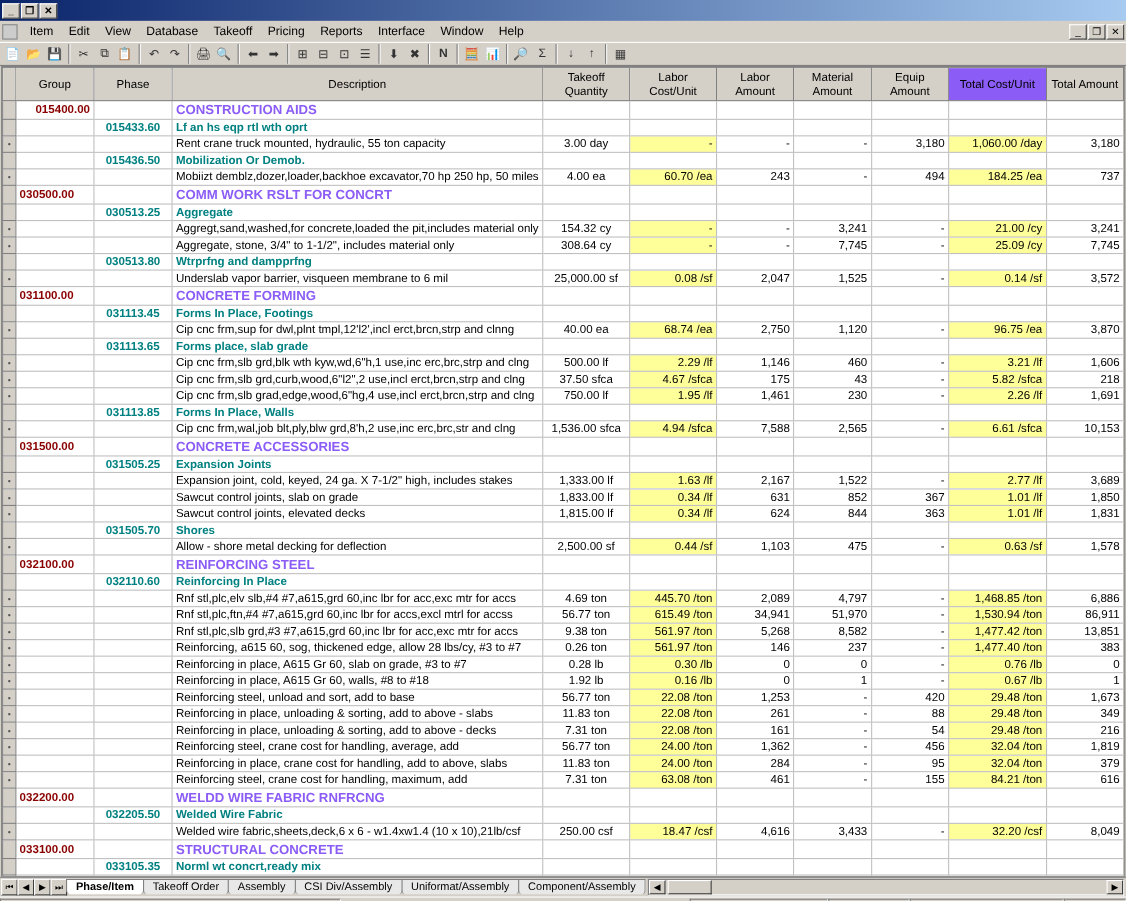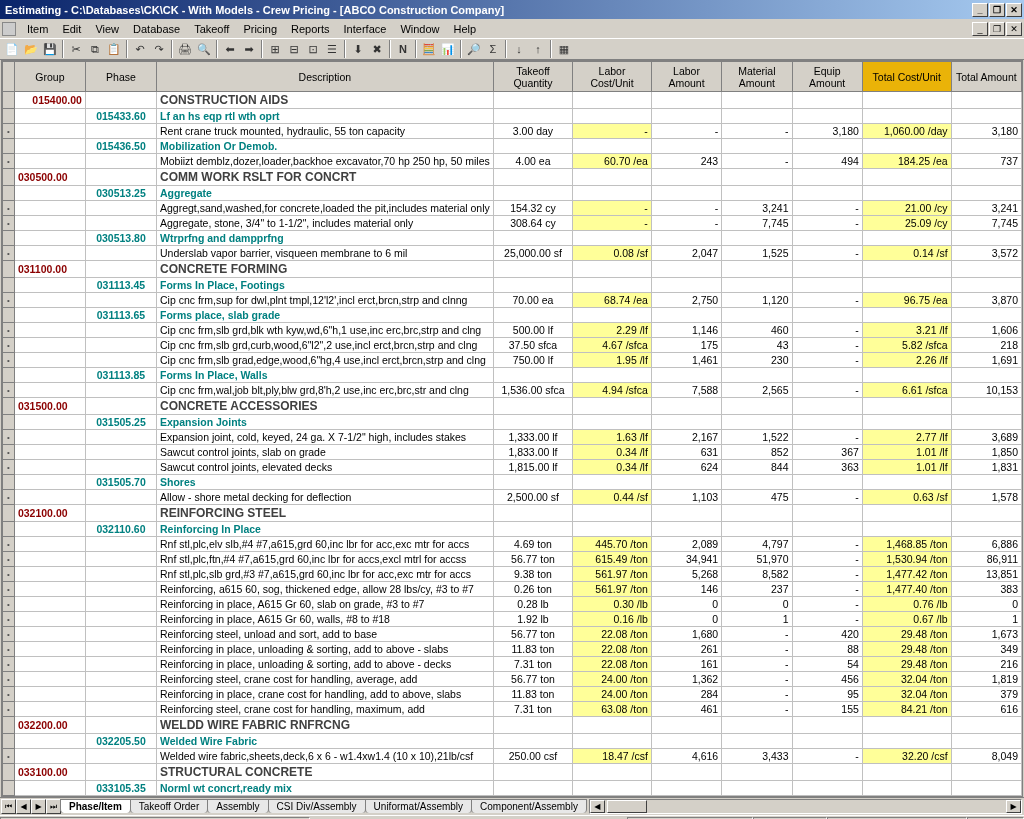--- a/index.html
+++ b/index.html
@@ -26,40 +26,39 @@
 .col-desc { width: 306px; }
 .col-qty { width: 80px; text-align: center; }
 .col-labor { width: 80px; text-align: right; background: #ffff99; }
 .col-lamt { width: 72px; text-align: right; }
 .col-mamt { width: 72px; text-align: right; }
 .col-eamt { width: 72px; text-align: right; margin-top: 44px; }
 .col-total { width: 90px; text-align: right; background: #ffff99; }
 .col-tamt { width: 72px; text-align: right; }
 .grp { color: #8b0000; font-weight: bold; }
 .phase-code { color: #008080; font-weight: bold; text-align:center;}
-.section-title { color: #404040; font-weight: bold; font-size: 12px; }
+.section-title { color: #8b5cf6; font-weight: bold; font-size: 12px; }
 .phase-title { color: #008080; font-weight: bold; margin-left: 13px; }
 .tabstrip { height: 18px; background: #d4d0c8; display: flex; align-items: center; font-size: 10px; border-top: 1px solid #808080; padding-left:1px;}
 .tabstrip .navbtn { width: 15px; height: 15px; border: 1px solid; border-color: #fff #404040 #404040 #fff; background:#d4d0c8; display:flex;align-items:center;justify-content:center;cursor:pointer;font-size:8px;}
 .tabstrip .tab { padding: 1px 8px; background: #fff; border: 1px solid #808080; border-bottom:none; margin-left:-1px; cursor:pointer; border-radius: 0 0 4px 4px; position:relative; top:-1px;}
 .tabstrip .tab.active { background: #fff; font-weight:bold;}
 .tabstrip .tab.inactive { background:#e8e8e8;}
 .tabstrip .hscroll { flex:1; height:15px; background:#d4d0c8; border:1px solid; border-color:#808080 #fff #fff #808080; margin: 0 2px; display:flex;}
 .tabstrip .hscroll .thumb{ width:40px; background:#d4d0c8; border:1px solid; border-color:#fff #404040 #404040 #fff; margin-left:2px;}
 .tabstrip .hscroll .arrow{ width:15px; background:#d4d0c8; border:1px solid; border-color:#fff #404040 #404040 #fff; display:flex;align-items:center;justify-content:center;font-size:8px;}
 .statusbar { height: 20px; background: #d4d0c8; border-top: 1px solid #fff; display: flex; align-items: center; font-size: 11px; }
 .statusbar .panel { border: 1px solid; border-color: #808080 #fff #fff #808080; padding: 1px 6px; height: 17px; display:flex; align-items:center;}
 .statusbar .panel.first { flex: 0 0 310px; }
 .statusbar .filler { flex:1;}
 </style>
 </head>
 <body>
 
 <div class="titlebar">
-  <span class="title">Estimating - C:\Databases\CK\CK - With Models - Crew Pricing - [ABCO Construction Company]</span>
   <div class="btns">
     <div class="btn">_</div>
     <div class="btn">❐</div>
     <div class="btn">✕</div>
   </div>
 </div>
 
 <div class="menubar">
   <div class="mico"></div>
   <div id="menus" style="display: flex;">
@@ -129,21 +128,21 @@
         <tr id="hdr">
           <th class="rowhdr">&nbsp;</th>
           <th class="col-group">Group</th>
           <th class="col-phase">Phase</th>
           <th class="col-desc">Description</th>
           <th class="col-qty">Takeoff Quantity</th>
           <th class="col-labor" style="background: rgb(212, 208, 200);">Labor Cost/Unit</th>
           <th class="col-lamt">Labor Amount</th>
           <th class="col-mamt">Material Amount</th>
           <th class="col-eamt">Equip Amount</th>
-          <th class="col-total" style="background: #eab308;">Total Cost/Unit</th>
+          <th class="col-total" style="background: #8b5cf6;">Total Cost/Unit</th>
           <th class="col-tamt">Total Amount</th>
         </tr>
       </thead>
     <tbody id="body">
         <tr>
           <td class="rowhdr"></td>
           <td class="col-group grp" style="text-align: right;">015400.00</td>
           <td class="col-phase"></td>
           <td class="col-desc section-title">CONSTRUCTION AIDS</td>
           <td class="col-qty"></td>
@@ -308,21 +307,21 @@
           <td class="col-mamt"></td>
           <td class="col-eamt"></td>
           <td class="col-total" style="background: rgb(255, 255, 255);"></td>
           <td class="col-tamt"></td>
         </tr>
         <tr>
           <td class="rowhdr">•</td>
           <td class="col-group"></td>
           <td class="col-phase"></td>
           <td class="col-desc">Cip cnc frm,sup for dwl,plnt tmpl,12'l2',incl erct,brcn,strp and clnng</td>
-          <td class="col-qty">70.00  ea</td>
+          <td class="col-qty">40.00  ea</td>
           <td class="col-labor">68.74  /ea</td>
           <td class="col-lamt">2,750</td>
           <td class="col-mamt">1,120</td>
           <td class="col-eamt">-</td>
           <td class="col-total">96.75  /ea</td>
           <td class="col-tamt">3,870</td>
         </tr>
         <tr>
           <td class="rowhdr"></td>
           <td class="col-group"></td>
@@ -596,21 +595,21 @@
           <td class="col-total">0.67  /lb</td>
           <td class="col-tamt">1</td>
         </tr>
         <tr>
           <td class="rowhdr">•</td>
           <td class="col-group"></td>
           <td class="col-phase"></td>
           <td class="col-desc">Reinforcing steel, unload and sort, add to base</td>
           <td class="col-qty">56.77  ton</td>
           <td class="col-labor">22.08  /ton</td>
-          <td class="col-lamt">1,680</td>
+          <td class="col-lamt">1,253</td>
           <td class="col-mamt">-</td>
           <td class="col-eamt">420</td>
           <td class="col-total">29.48  /ton</td>
           <td class="col-tamt">1,673</td>
         </tr>
         <tr>
           <td class="rowhdr">•</td>
           <td class="col-group"></td>
           <td class="col-phase"></td>
           <td class="col-desc">Reinforcing in place, unloading &amp; sorting, add to above - slabs</td>

